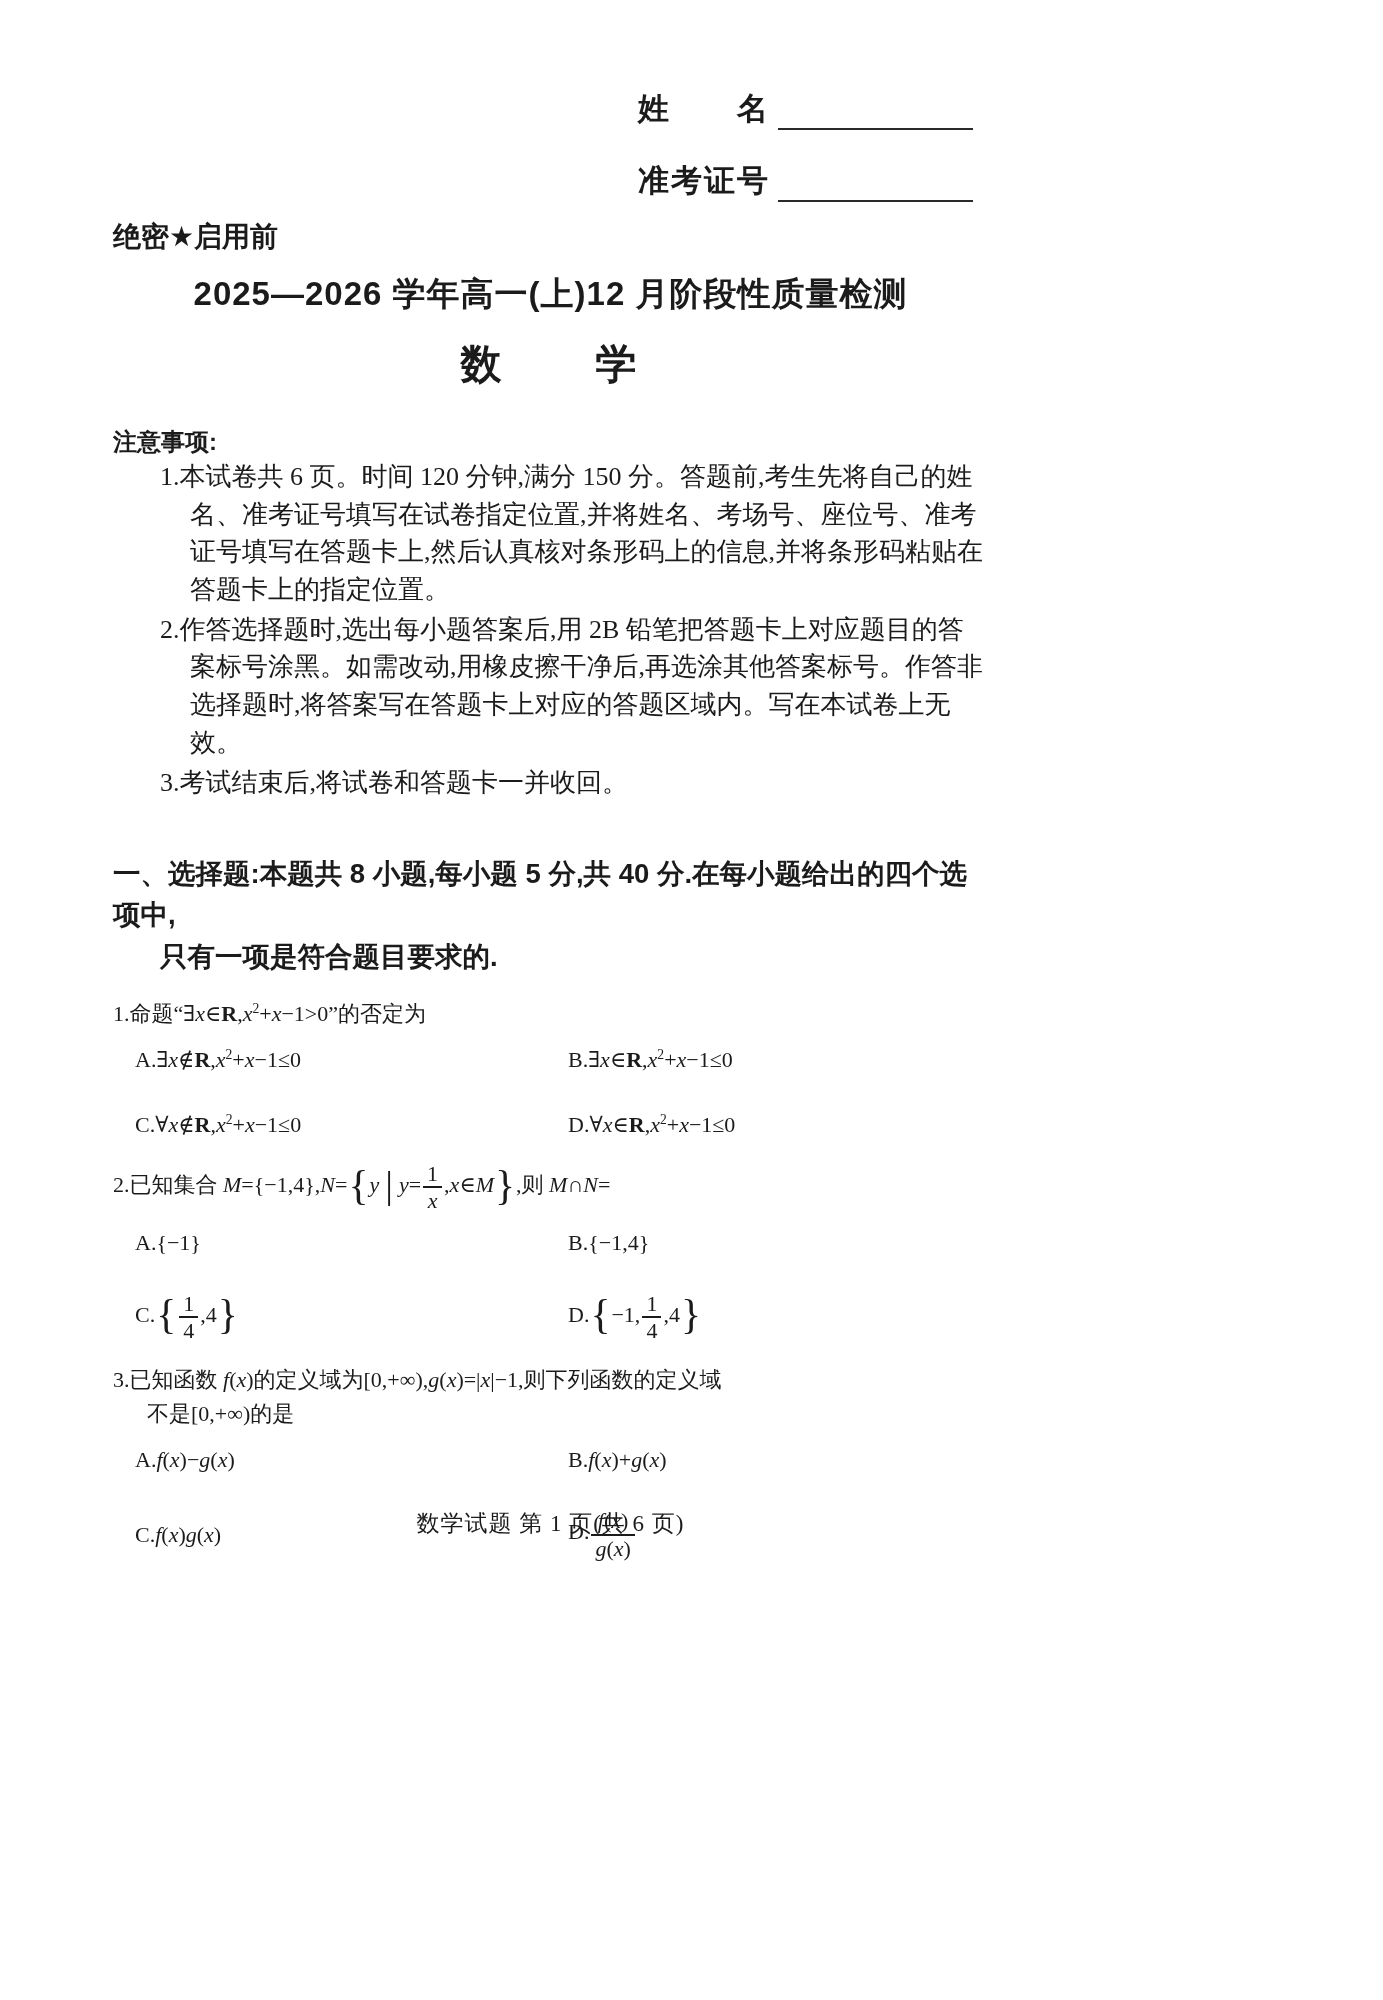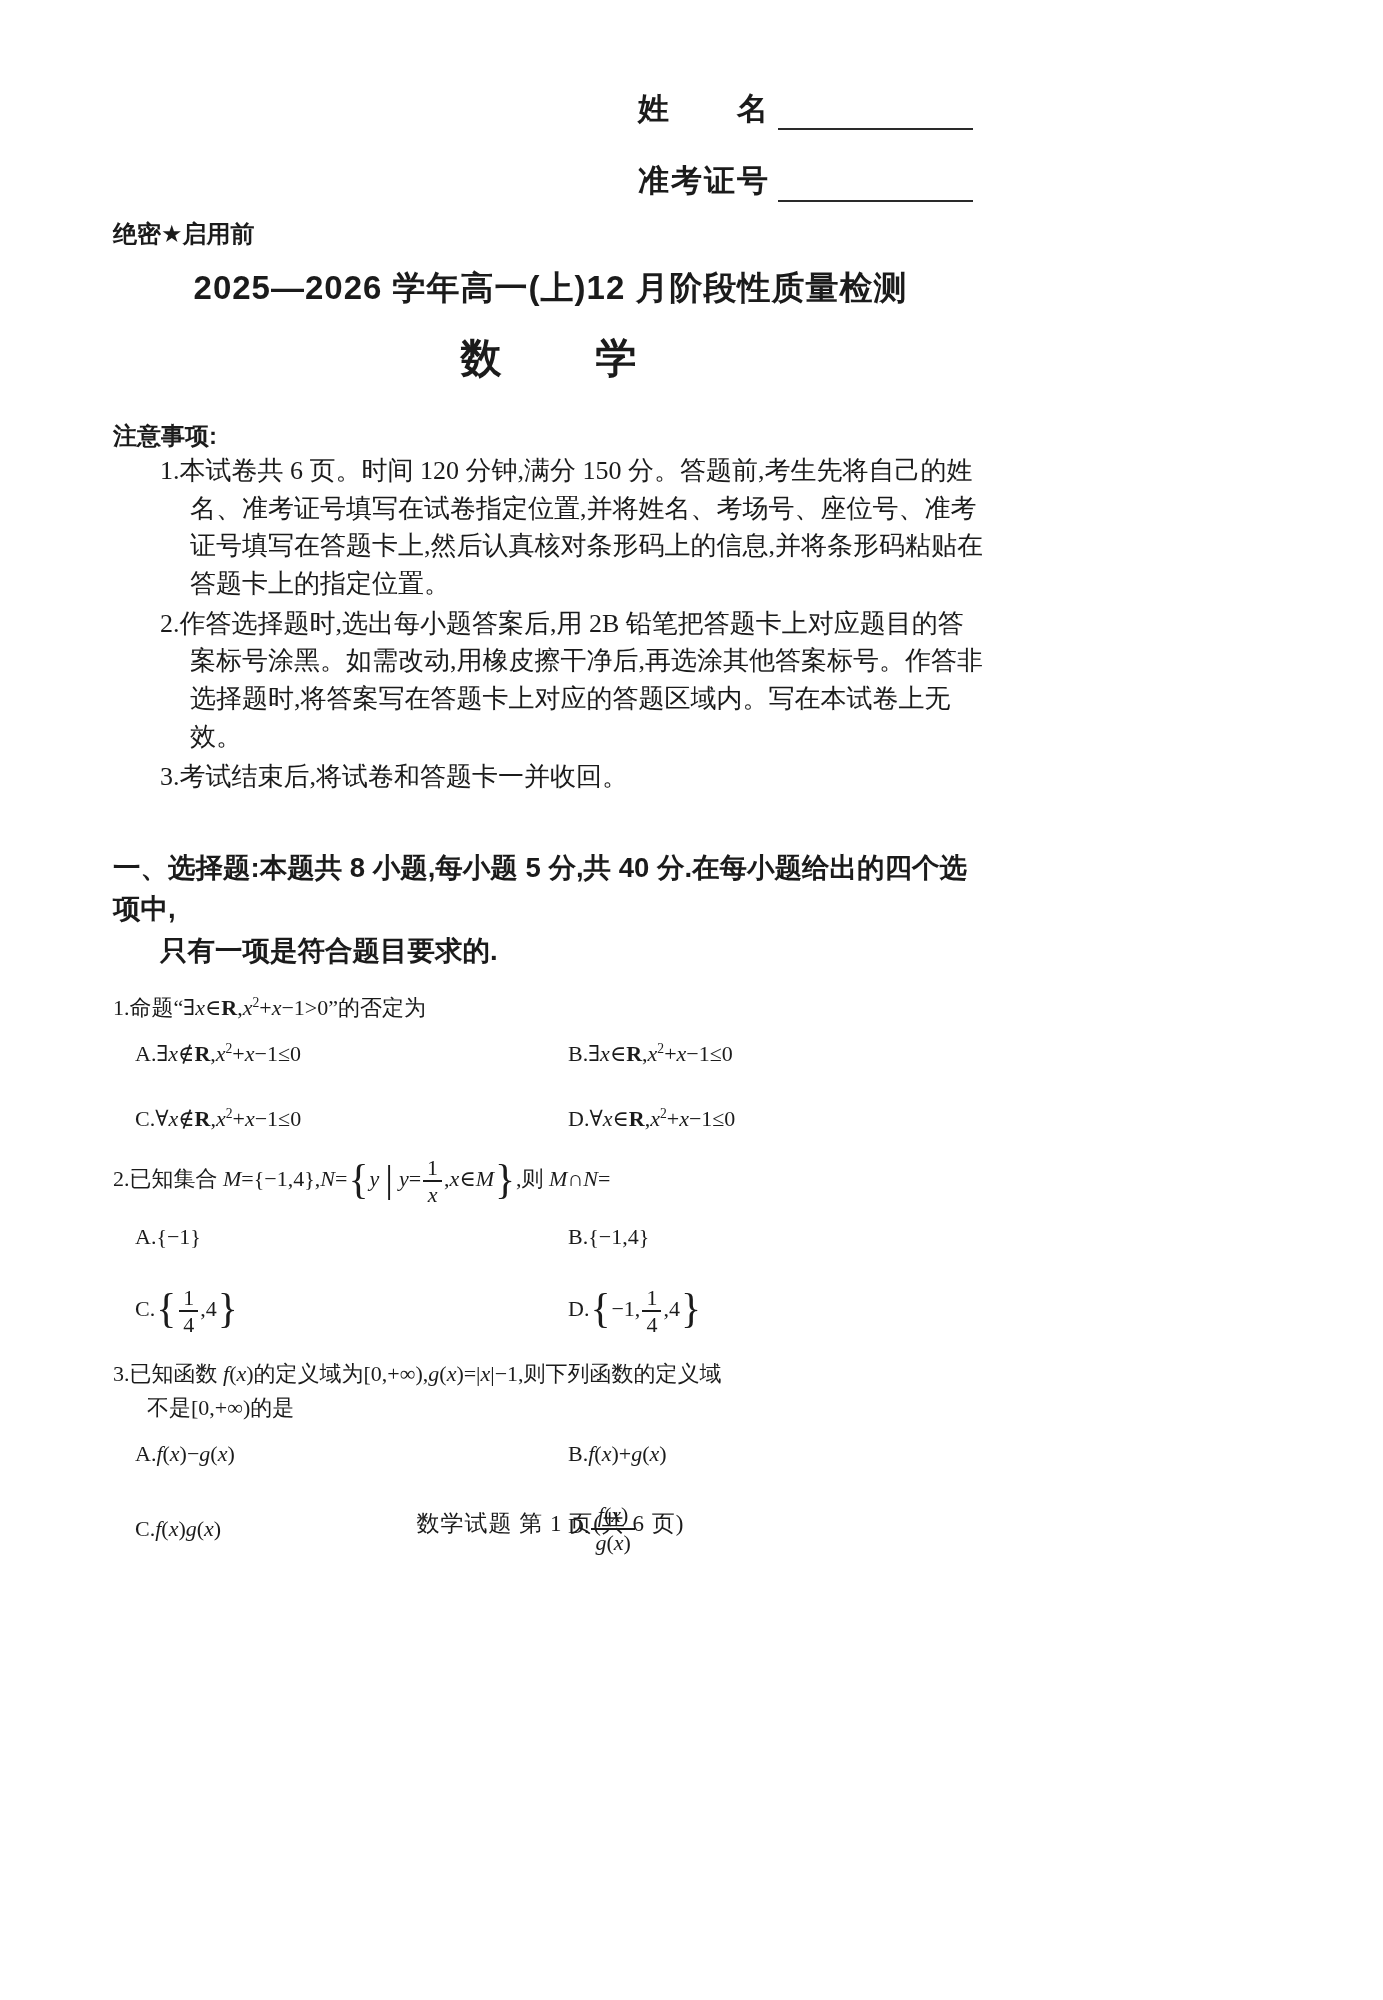--- a/index.html
+++ b/index.html
@@ -12,21 +12,21 @@
   .hei { font-family:"Liberation Sans","DejaVu Sans",sans-serif; font-weight:bold; }
 
   
   .name-block { position:absolute; left:638px; top:88px; width:335px; }
   .field-row { display:flex; align-items:flex-end; margin-bottom:30px; }
   .field-label { font-size:31px; letter-spacing:2px; white-space:nowrap; }
   .field-line { flex:1; border-bottom:2.5px solid #2a2a2a; height:38px; min-width:170px; margin-left:8px; }
 
   .content { position:absolute; left:113px; top:0; width:875px; }
 
-  .secrecy { margin-top:218px; font-size:24px; }
+  .secrecy { margin-top:218px; font-size:28px; }
 
   .title-main { margin-top:44px; text-align:center; font-size:40px; letter-spacing:10px; }
   .title-sub  { margin-top:16px; text-align:center; font-size:33px; letter-spacing:1px; }
   .title-subject { margin-top:20px; text-align:center; font-size:41px; letter-spacing:4px; }
 
   .notice-heading { margin-top:34px; font-size:24px; }
   .notice-list { margin-top:0; }
   .notice-item {
     font-size:26px; line-height:1.45;
     padding-left:77px; text-indent:-30px;

